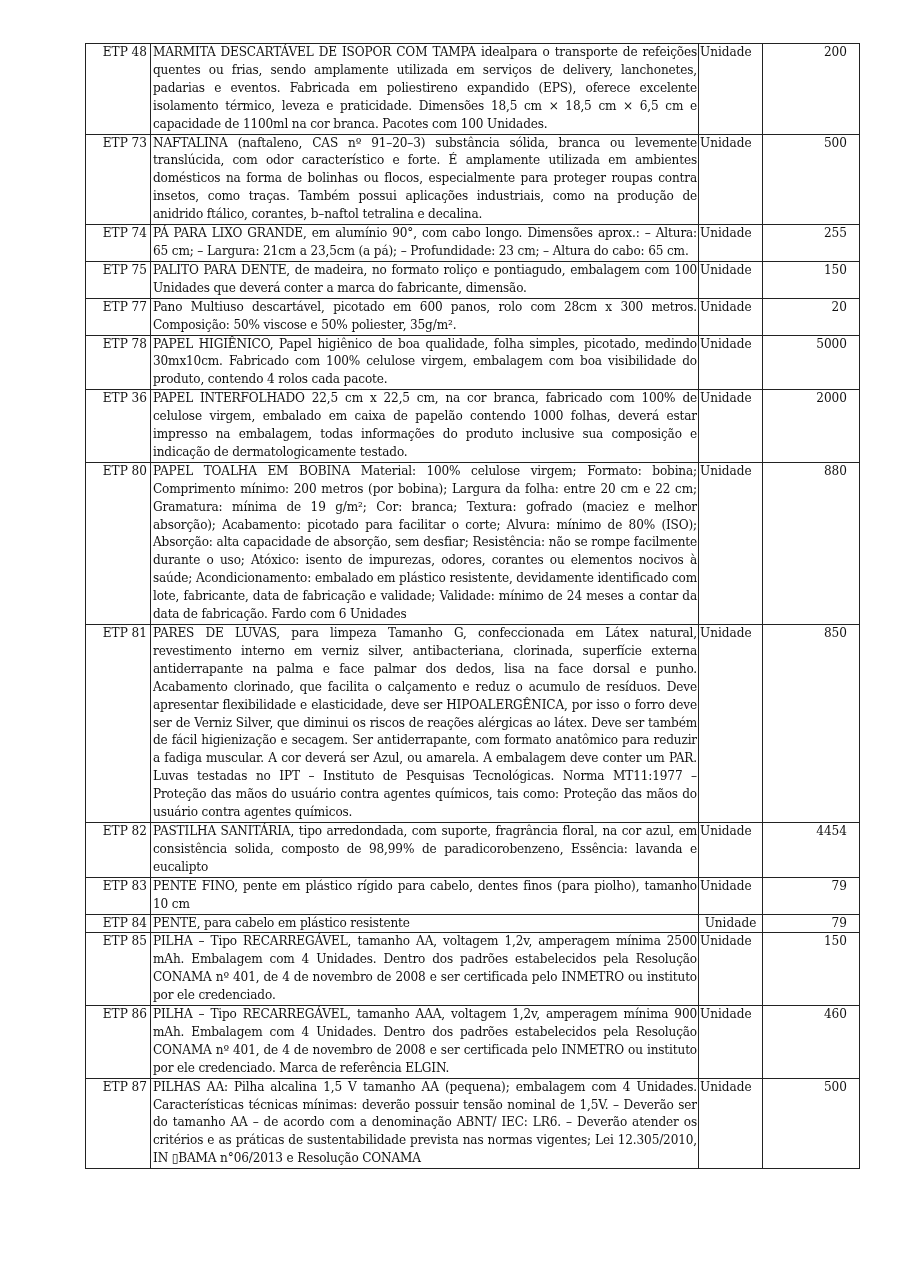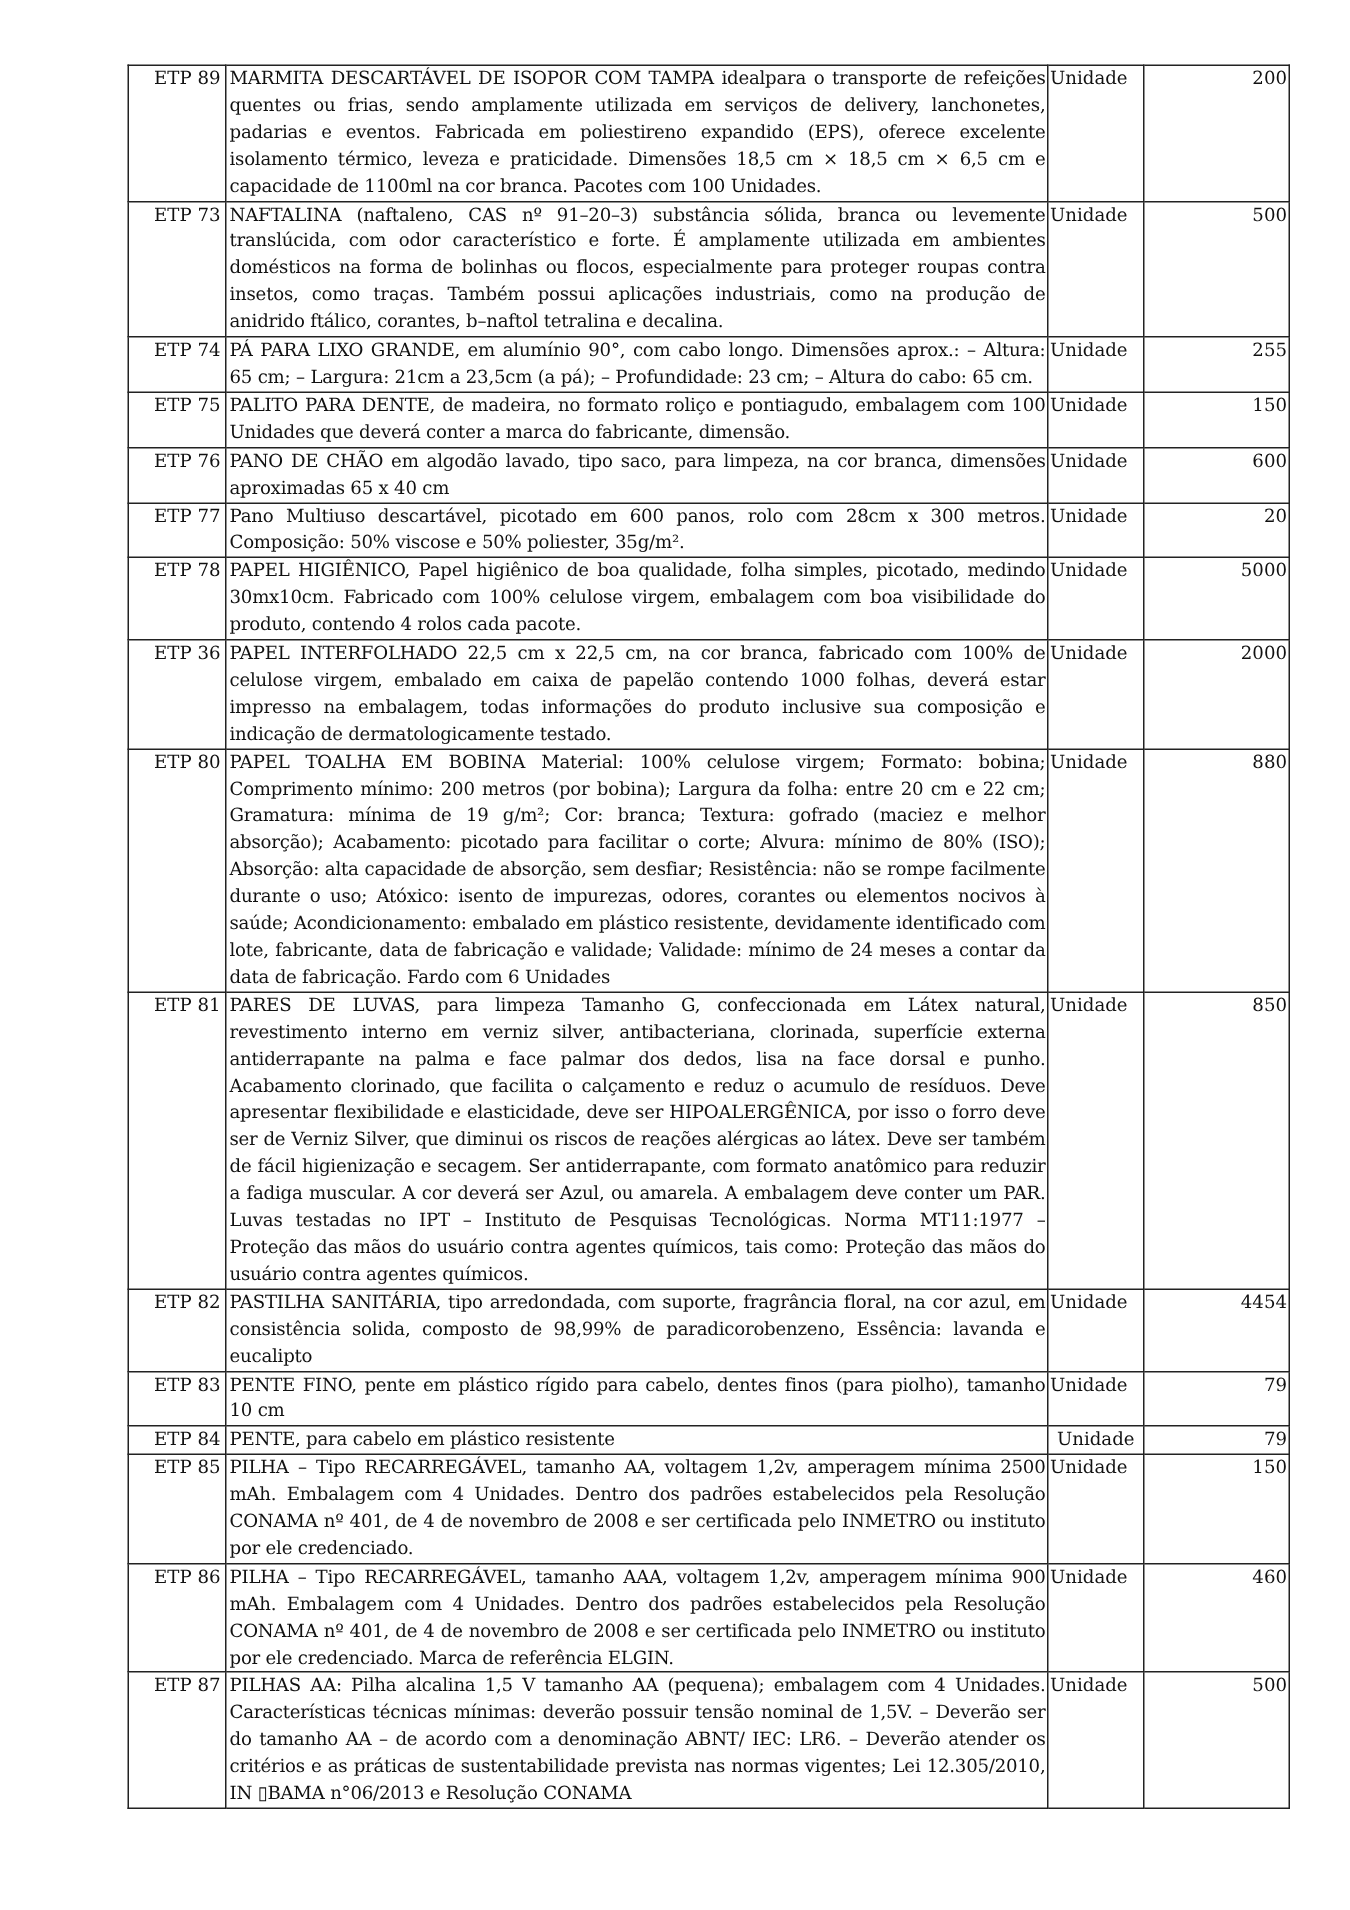--- a/index.html
+++ b/index.html
@@ -8,37 +8,37 @@
   table { border-collapse: collapse; width: 774px; table-layout: fixed;
     font-family: "DejaVu Serif", "Liberation Serif", serif; font-size: 12.1px; color: #111; }
   td { border: 1px solid #222; vertical-align: top; padding: 0 1px 0 2px; line-height: 17.9px; }
   col.c-code { width: 65px; }
   col.c-desc { width: 548px; }
   col.c-unit { width: 64px; }
   col.c-qty { width: 97px; }
   td.code { text-align: right; padding-right: 3px; white-space: nowrap; }
   td.desc { text-align: justify; letter-spacing: -0.15px; }
   td.unit { text-align: left; padding-left: 1px; }
-  td.qty { text-align: right; padding-right: 1px; }
+  td.qty { text-align: right; padding-right: 12px; }
   tr.short td.unit { text-align: center; }
 </style>
 </head>
 <body>
 
 <div class="page">
   <table>
     <colgroup>
       <col class="c-code">
         <col class="c-desc">
         <col class="c-unit">
         <col class="c-qty">
     </colgroup>
     <tbody id="rows">
         <tr>
-          <td class="code">ETP 89</td>
+          <td class="code">ETP 48</td>
           <td class="desc">MARMITA DESCARTÁVEL DE ISOPOR COM TAMPA idealpara o transporte de refeições quentes ou frias, sendo amplamente utilizada em serviços de delivery, lanchonetes, padarias e eventos. Fabricada em poliestireno expandido (EPS), oferece excelente isolamento térmico, leveza e praticidade. Dimensões 18,5 cm × 18,5 cm × 6,5 cm e capacidade de 1100ml na cor branca. Pacotes com 100 Unidades.</td>
           <td class="unit">Unidade</td>
           <td class="qty">200</td>
         </tr>
         <tr>
           <td class="code">ETP 73</td>
           <td class="desc">NAFTALINA (naftaleno, CAS nº 91–20–3) substância sólida, branca ou levemente translúcida, com odor característico e forte. É amplamente utilizada em ambientes domésticos na forma de bolinhas ou flocos, especialmente para proteger roupas contra insetos, como traças. Também possui aplicações industriais, como na produção de anidrido ftálico, corantes, b–naftol tetralina e decalina.</td>
           <td class="unit">Unidade</td>
           <td class="qty">500</td>
         </tr>
@@ -46,26 +46,20 @@
           <td class="code">ETP 74</td>
           <td class="desc">PÁ PARA LIXO GRANDE, em alumínio 90°, com cabo longo. Dimensões aprox.: – Altura: 65 cm; – Largura: 21cm a 23,5cm (a pá); – Profundidade: 23 cm; – Altura do cabo: 65 cm.</td>
           <td class="unit">Unidade</td>
           <td class="qty">255</td>
         </tr>
         <tr>
           <td class="code">ETP 75</td>
           <td class="desc">PALITO PARA DENTE, de madeira, no formato roliço e pontiagudo, embalagem com 100 Unidades que deverá conter a marca do fabricante, dimensão.</td>
           <td class="unit">Unidade</td>
           <td class="qty">150</td>
-        </tr>
-        <tr>
-          <td class="code">ETP 76</td>
-          <td class="desc">PANO DE CHÃO em algodão lavado, tipo saco, para limpeza, na cor branca, dimensões aproximadas 65 x 40 cm</td>
-          <td class="unit">Unidade</td>
-          <td class="qty">600</td>
         </tr>
         <tr>
           <td class="code">ETP 77</td>
           <td class="desc">Pano Multiuso descartável, picotado em 600 panos, rolo com 28cm x 300 metros. Composição: 50% viscose e 50% poliester, 35g/m².</td>
           <td class="unit">Unidade</td>
           <td class="qty">20</td>
         </tr>
         <tr>
           <td class="code">ETP 78</td>
           <td class="desc">PAPEL HIGIÊNICO, Papel higiênico de boa qualidade, folha simples, picotado, medindo 30mx10cm. Fabricado com 100% celulose virgem, embalagem com boa visibilidade do produto, contendo 4 rolos cada pacote.</td>

